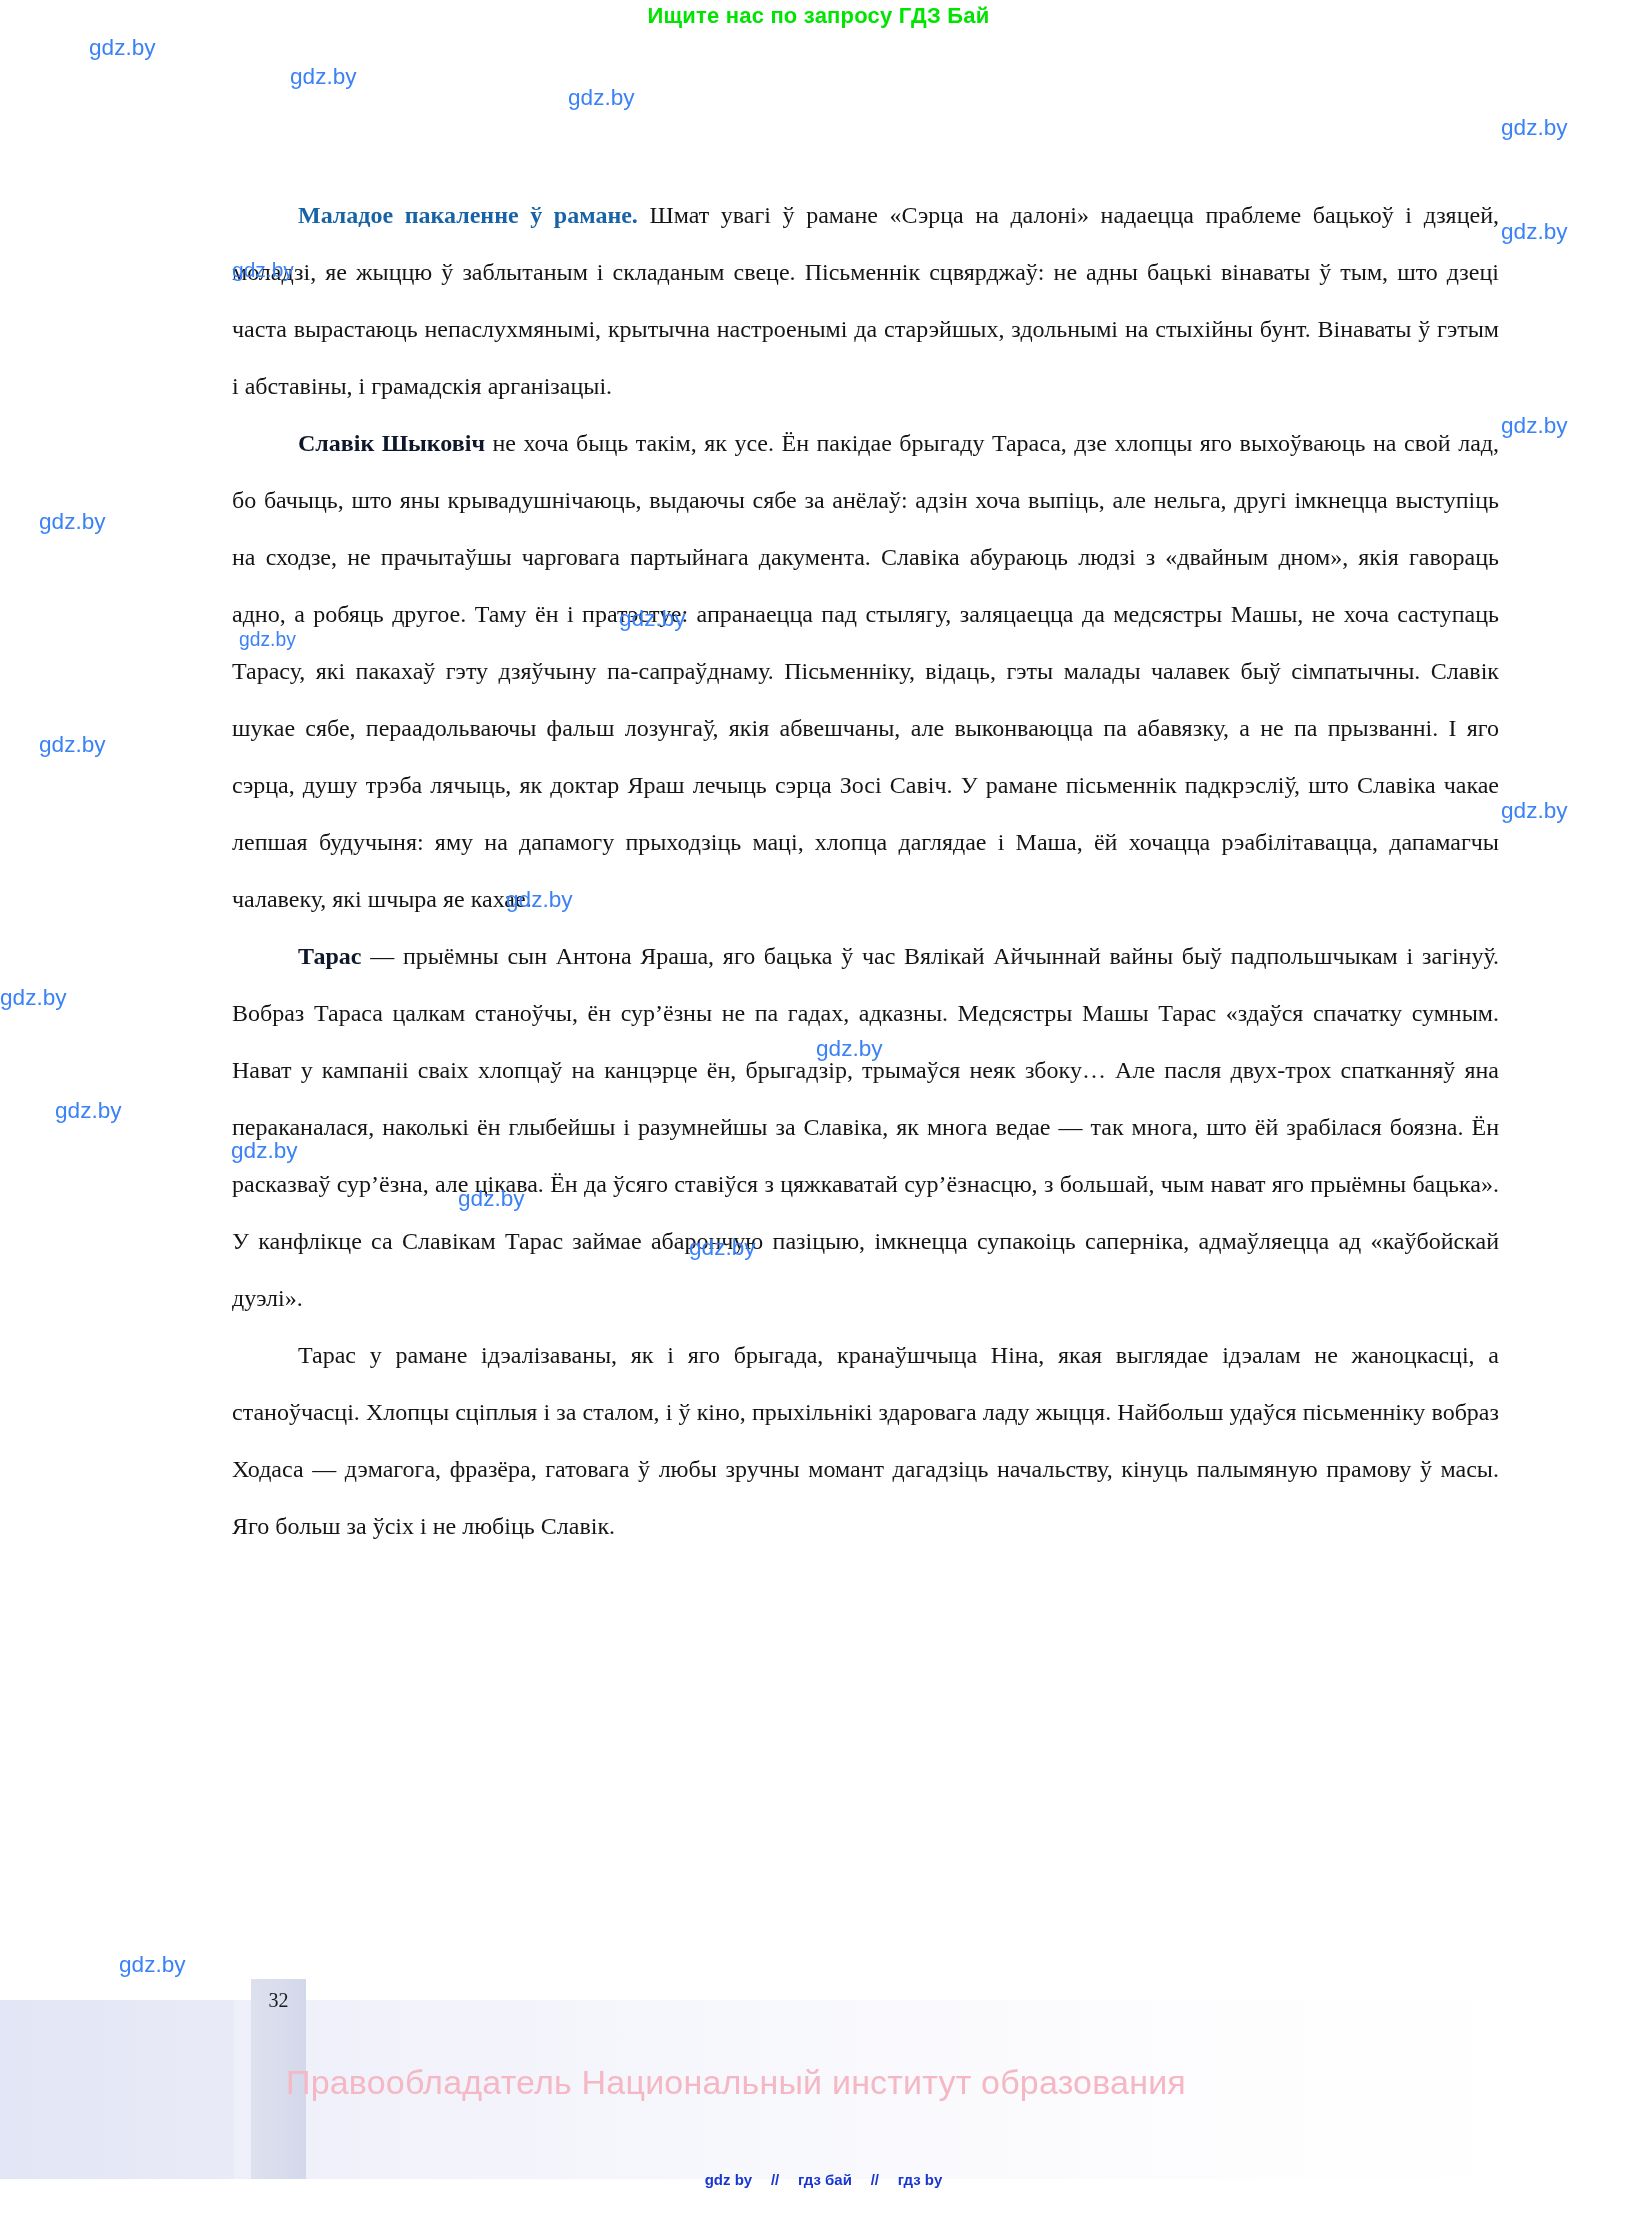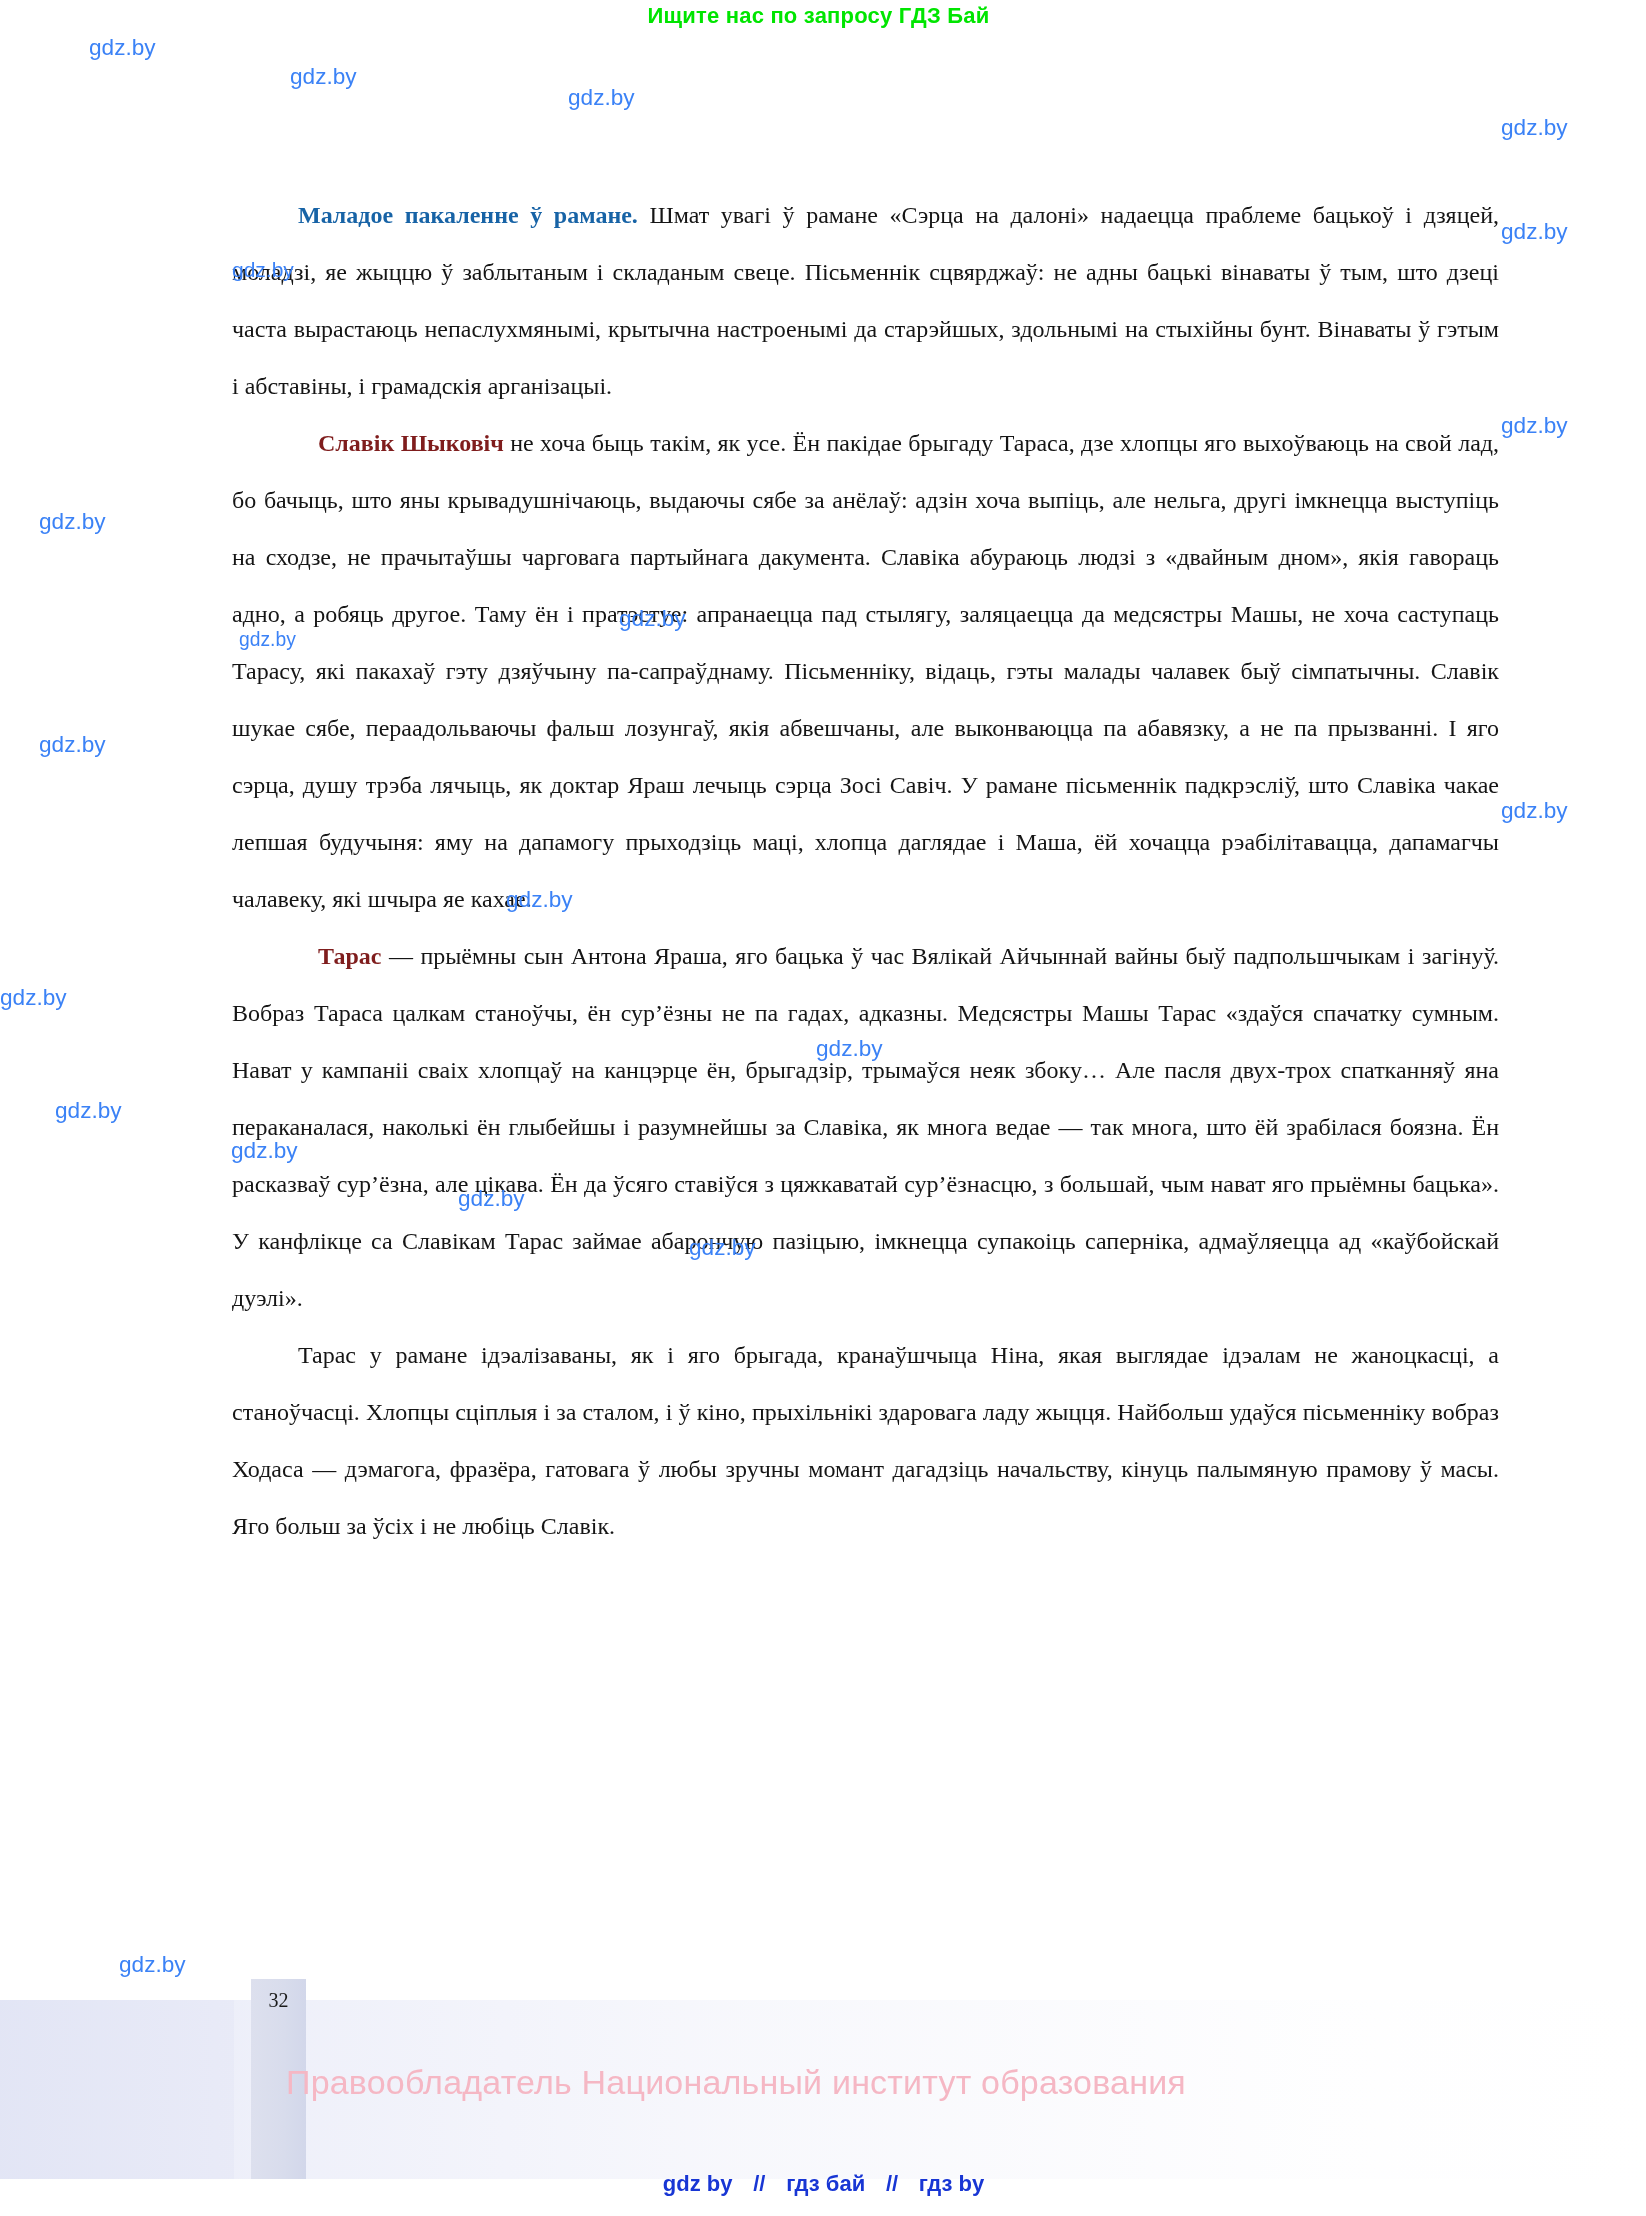--- a/index.html
+++ b/index.html
@@ -56,21 +56,21 @@
     line-height: 57px;
     color: #151515;
     text-indent: 66px;
     hyphens: manual;
   }
 
   .lead {
     color: #1763a6;
     font-weight: 700;
   }
-  b.name { font-weight: 700; color: #7f1d1d; margin-left: 20px; }
+  b.name { font-weight: 700; color: #0f172a; }
 
   
   #page-number-block {
     position: absolute;
     left: 251px;
     top: 1979px;
     width: 55px;
     height: 200px;
     background: linear-gradient(90deg,#dde0ee 0%, #d8dcec 60%, #d2d7ea 100%);
   }
@@ -123,21 +123,21 @@
   }
 
   
   #bottom-links {
     position: absolute;
     left: 0;
     top: 2171px;
     width: 1647px;
     text-align: center;
     font-family: "Liberation Sans", sans-serif;
-    font-size: 22px;
+    font-size: 15px;
     font-weight: 700;
     color: #1836d4;
     white-space: nowrap;
   }
   #bottom-links .sep { font-weight: 700; }
 
   
   .wm {
     position: absolute;
     font-family: Liberation Sans, sans-serif;

